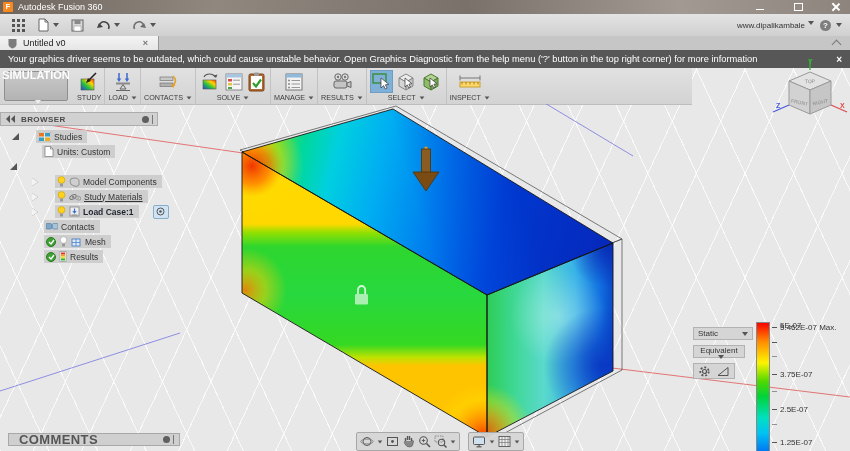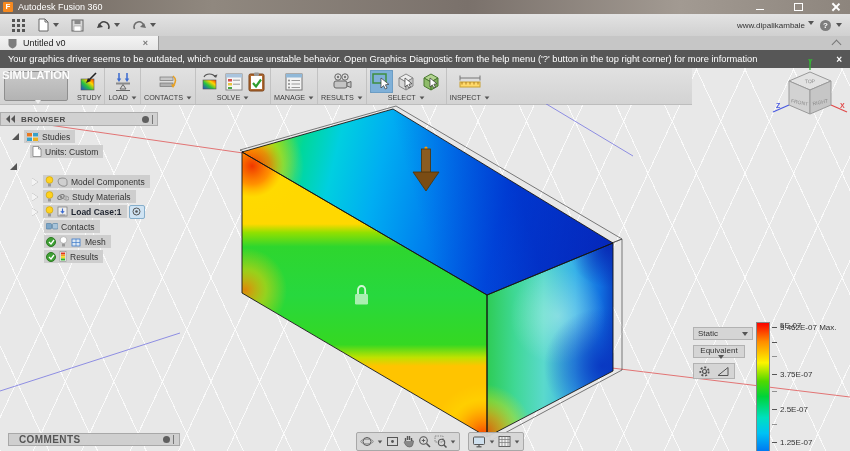--- a/index.html
+++ b/index.html
@@ -62,21 +62,21 @@
   .viewport{left:0;top:104px;width:850px;height:347px;}
   .modelsvg{position:absolute;left:0;top:0;}
   
   .browser{left:0;top:4px;width:200px;font-size:8.5px;color:#333;}
   .bheader{position:absolute;left:0;top:4px;width:158px;height:14px;background:rgba(208,208,208,.95);
     border:1px solid #adadad;display:flex;align-items:center;box-sizing:border-box;}
   .bheader .ttl{font-size:8px;font-weight:bold;color:#4a4a4a;letter-spacing:.4px;margin-left:6px;}
   .hctl{position:absolute;right:4px;display:flex;align-items:center;gap:3px;}
   .dotbtn{width:7px;height:7px;border-radius:50%;background:#5f5f5f;}
   .vbar{width:1px;height:9px;background:#777;}
-  .trow{position:absolute;height:13px;display:flex;align-items:center;}
+  .trow{position:absolute;height:13px;display:flex;align-items:center;gap:12px;}
   .chip{display:flex;align-items:center;height:13px;background:rgba(203,203,203,.92);
     padding:0 5px 0 2px;gap:3px;white-space:nowrap;}
   .bold{font-weight:bold;color:#1e2430;}
   .expA{width:0;height:0;border-bottom:7px solid #555;border-left:7px solid transparent;}
   .expC{width:0;height:0;border-top:4px solid transparent;border-bottom:4px solid transparent;
     border-left:6px solid #f4f4f4;filter:drop-shadow(0 0 .5px #666);}
   .chk{width:10px;height:10px;border-radius:50%;background:#3fa034;border:1px solid #2c7a22;
     display:flex;align-items:center;justify-content:center;box-sizing:border-box;}
   .tgt{width:14px;height:12px;background:#cfe3f3;border:1px solid #85aecb;border-radius:2px;
     display:flex;align-items:center;justify-content:center;margin-left:2px;}
@@ -84,21 +84,21 @@
   .legend{left:690px;top:215px;width:160px;height:165px;font-size:8px;color:#333;}
   .lchip{position:absolute;background:#d5d5d5;border:1px solid #b2b2b2;display:flex;align-items:center;
     justify-content:space-between;padding:0 4px;box-sizing:border-box;height:13px;}
   .cbar{position:absolute;left:66px;top:3px;width:14px;height:155px;border:1px solid #888;box-sizing:border-box;
     background:linear-gradient(#fb0300 0%,#ff8b00 12%,#fcf400 26%,#51d800 38%,#00d339 48%,#00e0c0 62%,#00c2f4 72%,#0077f2 84%,#0b1ecf 100%);}
   .ctick{position:absolute;left:82px;width:5px;height:1px;background:#555;}
   .clab{position:absolute;left:90px;height:9px;line-height:9px;white-space:nowrap;text-align:center;}
   
   .comments{left:8px;top:329px;width:172px;height:13px;background:rgba(205,205,205,.95);
     border:1px solid #a8a8a8;display:flex;align-items:center;box-sizing:border-box;}
-  .comments .ttl{font-size:10px;font-weight:bold;color:#555;margin-left:10px;letter-spacing:.4px;}
+  .comments .ttl{font-size:13px;font-weight:bold;color:#555;margin-left:10px;letter-spacing:.4px;}
   .navbar{left:356px;top:328px;display:flex;gap:8px;}
   .navgrp{background:rgba(214,214,214,.95);border:1px solid #a8a8a8;border-radius:2px;height:17px;
     display:flex;align-items:center;padding:0 3px;gap:3px;}
   .navgrp .car{transform:scale(.75);margin-left:0;}
   
   .viewcube{left:768px;top:56px;width:84px;height:74px;}
   svg text{font-family:"Liberation Sans",sans-serif;}
 </style>
 </head>
 <body>
@@ -505,21 +505,21 @@
             <rect x="0" y="0" width="13" height="10" fill="#e8e8e8" stroke="#888" stroke-width=".6"></rect>
             <rect x="1" y="1" width="5" height="3.5" fill="#e87820"></rect>
               <rect x="7" y="1" width="5" height="3.5" fill="#38a0c8"></rect>
             <rect x="1" y="5.5" width="5" height="3.5" fill="#38a0c8"></rect>
               <rect x="7" y="5.5" width="5" height="3.5" fill="#e8b020"></rect>
           </svg>
           <span>Studies</span>
         </span>
       </div>
 
-      <div class="trow" style="left:24px;top:37px;padding-left:6px;">
+      <div class="trow" style="left:36px;top:37px;padding-left:6px;">
         <span class="chip">
           <svg width="10" height="11">
             <path d="M1,.5 h5.5 l2.5,2.5 v7.5 h-8 z" fill="#fff" stroke="#777" stroke-width=".7"></path>
             <path d="M6.5,.5 v2.5 h2.5" fill="none" stroke="#777" stroke-width=".7"></path>
             </svg>
           <span>Units: Custom</span>
         </span>
       </div>
 
       <div class="trow" style="left:10px;top:52px;">
@@ -535,21 +535,21 @@
             </svg>
           <svg width="11" height="10">
             <path d="M1,4 q0,-3 4,-3 q5,0 5,3 v4 q-2,2 -5,1 q-4,-1 -4,-5 z" fill="#cfcfcf" stroke="#777" stroke-width=".7"></path>
             </svg>
           <span>Model Components</span>
         </span>
       </div>
 
       <div class="trow" style="left:32px;top:82px;">
         <span class="expC"></span>
-        <span class="chip" style="margin-left:5px;">
+        <span class="chip" style="margin-left:5px;text-decoration:underline;">
           <svg width="9" height="11">
             <circle cx="4.5" cy="4" r="3.4" fill="#ffd21e" stroke="#c8a000" stroke-width=".6"></circle>
             <rect x="3" y="7.5" width="3" height="3" fill="#999"></rect>
             </svg>
           <svg width="12" height="10">
             <ellipse cx="4" cy="5" rx="3.5" ry="2" fill="none" stroke="#777" transform="rotate(-25 4 5)"></ellipse>
             <circle cx="4" cy="5" r="1.2" fill="#888"></circle>
             <ellipse cx="9" cy="6" rx="3" ry="1.8" fill="none" stroke="#999" transform="rotate(20 9 6)"></ellipse>
             <circle cx="9" cy="6" r="1" fill="#aaa"></circle>
             </svg>

